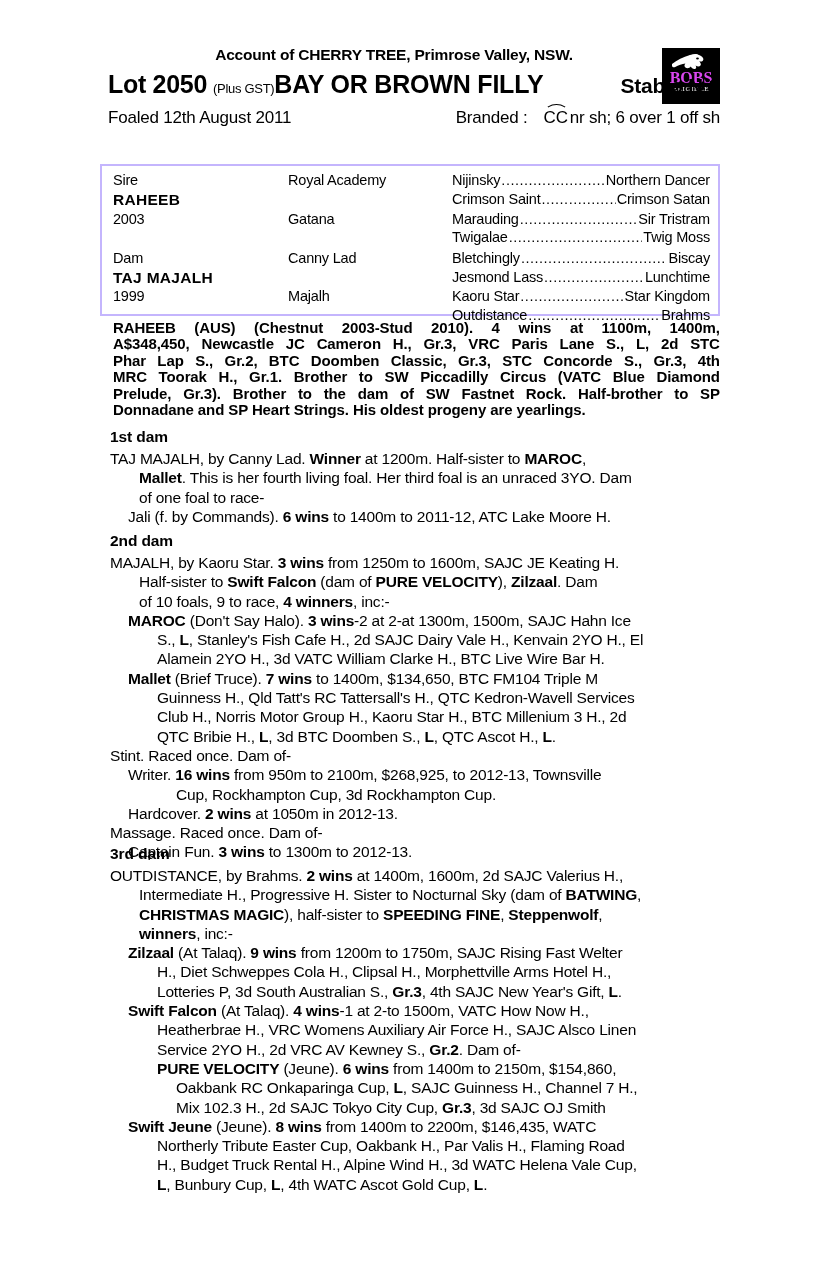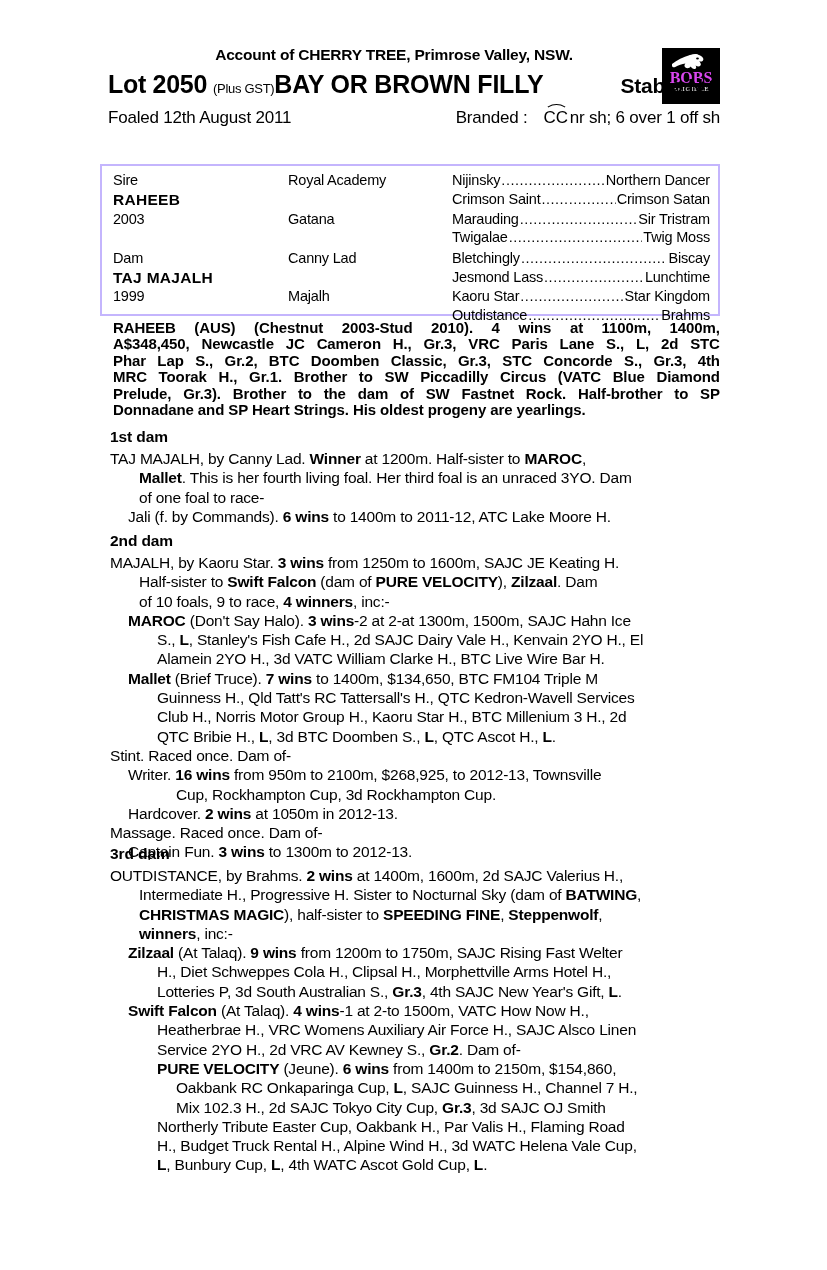--- a/index.html
+++ b/index.html
@@ -549,20 +549,26 @@
     </div>
     <div class="ln i4">
       <span>Oakbank RC Onkaparinga Cup,</span>
       <b>L</b><span>, SAJC Guinness H., Channel 7 H.,</span>
     </div>
     <div class="ln i4">
       <span>Mix  102.3  H.,  2d  SAJC  Tokyo  City  Cup,</span>
       <b>Gr.3</b><span>,  3d  SAJC  OJ  Smith</span>
     </div>
 
+    <div class="ln i2">
+      <b>Swift Jeune</b>
+      <span>(Jeune).</span>
+      <b>8 wins</b>
+      <span>from 1400m to 2200m, $146,435, WATC</span>
+    </div>
     <div class="ln i3">Northerly Tribute Easter Cup, Oakbank H., Par Valis H., Flaming Road</div>
     <div class="ln i3">H., Budget Truck Rental H., Alpine Wind H., 3d WATC Helena Vale Cup,</div>
     <div class="ln i3">
       <b>L</b><span>, Bunbury Cup,</span>
       <b>L</b><span>, 4th WATC Ascot Gold Cup,</span>
       <b>L</b><span>.</span>
     </div>
   </div>
 
 </div>

